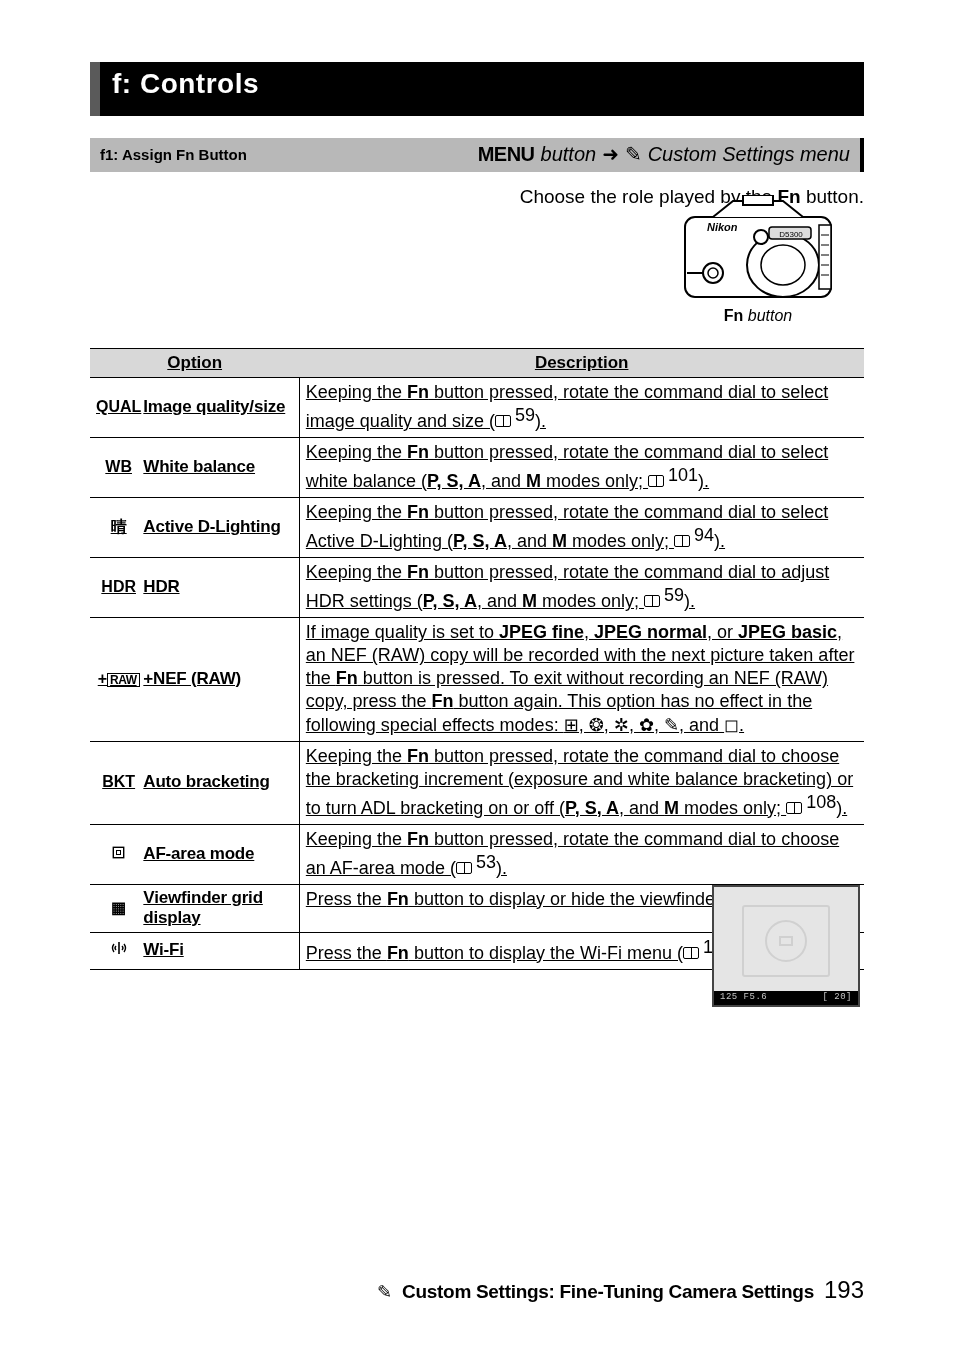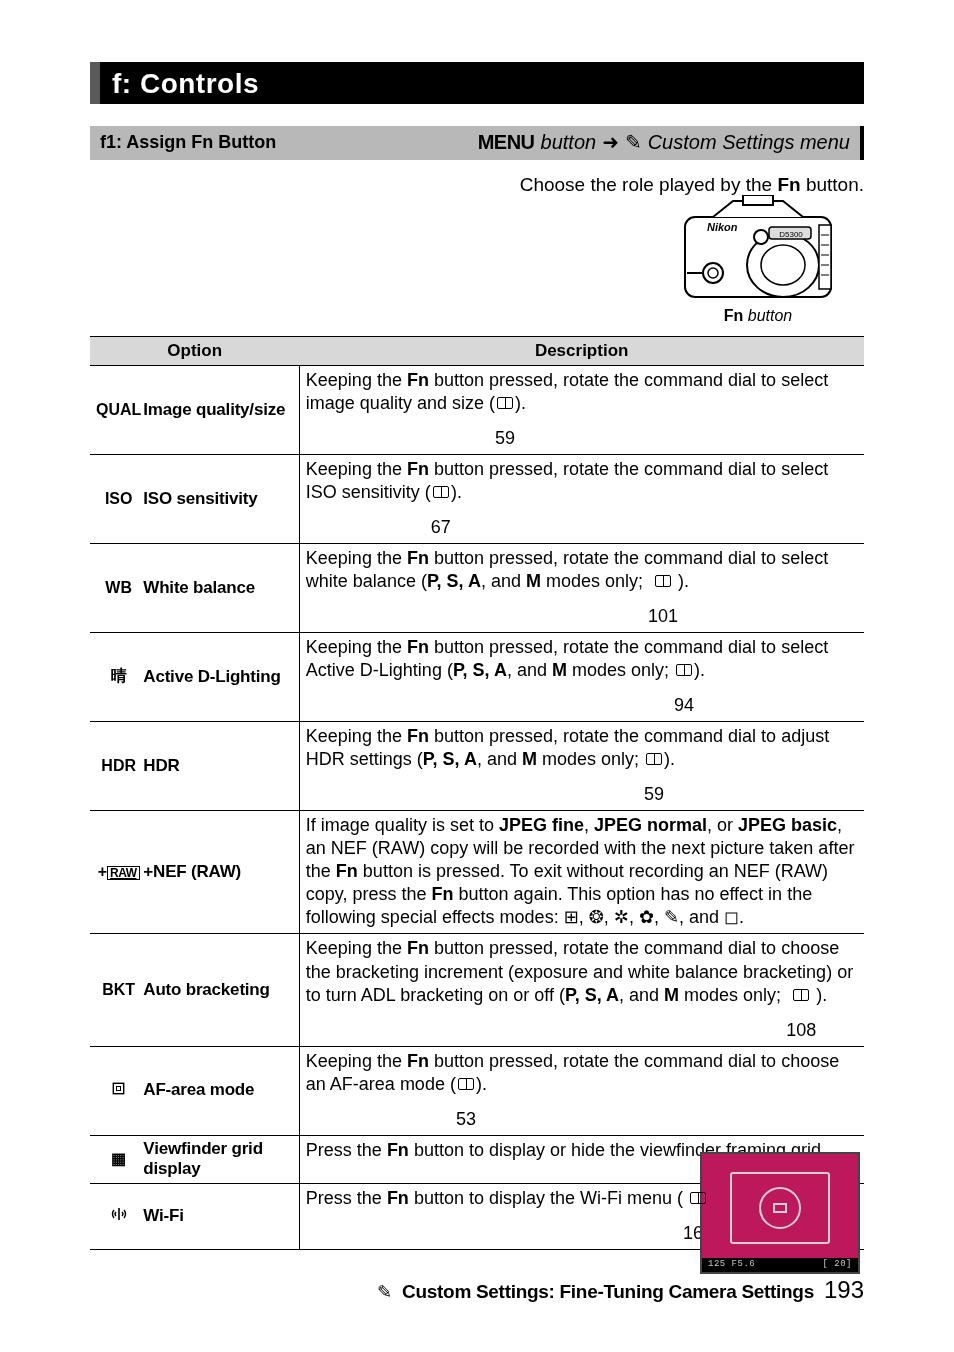--- a/index.html
+++ b/index.html
@@ -8,38 +8,38 @@
     font-family: "Segoe UI", Arial, sans-serif;
     background: #fff;
     color: #000;
     position: relative;
     padding: 62px 90px 40px 90px;
   }
   .section-bar {
     background: #000;
     color: #fff;
     border-left: 10px solid #5a5a5a;
-    padding: 6px 12px 4px 12px;
+    padding: 6px 12px 16px 12px;
     margin-bottom: 22px;
   }
   .section-bar h1 {
     font-size: 28px;
     font-weight: 800;
     letter-spacing: 0.5px;
   }
   .subhead-row {
     display: flex;
     align-items: center;
     background: #b8b8b8;
     border-right: 4px solid #000;
     padding: 4px 10px 6px 10px;
     margin: 0 0 14px 0;
   }
   .subhead-row h2 {
-    font-size: 18px;
+    font-size: 15px;
     font-weight: 800;
     flex: 0 0 auto;
     text-align: center;
   }
   .subhead-right {
     margin-left: auto;
     display: flex;
     align-items: center;
     font-style: italic;
     font-size: 20px;
@@ -78,20 +78,21 @@
   table.options {
     width: 100%;
     border-collapse: collapse;
     margin-top: 6px;
   }
   table.options th, table.options td {
     border-top: 1px solid #000;
     border-bottom: 1px solid #000;
     vertical-align: top;
     padding: 3px 6px 4px 6px;
+    text-decoration: underline;
   }
   table.options th {
     background: #d8d8d8;
     font-size: 17px;
     font-weight: 800;
     text-align: center;
     padding: 4px;
   }
   table.options td.icon-cell {
     width: 42px;
@@ -118,44 +119,43 @@
     text-align: right;
   }
   table.options td.desc-cell {
     font-size: 18px;
     line-height: 1.28;
     border-left: 1px solid #000;
   }
   .desc-cell b { font-weight: 800; }
   .pageref {
     display: inline-flex;
-    align-items: center;
-    gap: 18px;
-    flex-direction: column;
+    align-items: flex-end;
+    gap: 4px;
   }
   .book-ico {
     width: 16px; height: 12px; position: relative; display: inline-block;
     border: 1px solid #000; border-radius: 2px;
   }
   .book-ico::before {
     content: ""; position: absolute; left: 50%; top: 0; bottom: 0; width: 1px; background: #000;
   }
   .mode-icons { white-space: nowrap; }
   .vf-cell {
     position: relative;
     min-height: 128px;
   }
   .vf-thumb {
     position: absolute;
     right: 4px;
-    top: 16px;
-    width: 160px;
+    top: 0;
+    width: 148px;
     height: 122px;
     border: 2px solid #444;
-    background: #be185d;
+    background: #e5e5e5;
   }
   .vf-thumb .inner {
     position: absolute; left: 28px; top: 18px; right: 28px; bottom: 28px;
     border: 2px solid #d0d0d0;
     border-radius: 3px;
   }
   .vf-thumb .center-circ {
     position: absolute; left: 50%; top: 46%; width: 42px; height: 42px;
     margin-left: -21px; margin-top: -21px;
     border: 2px solid #d0d0d0; border-radius: 50%;
@@ -272,30 +272,20 @@
     <td class="icon-cell">QUAL</td>
     <td class="name-cell"><span class="opt-name">Image quality/size</span></td>
     <td class="desc-cell">
       <span>Keeping the </span><b>Fn</b><span> button pressed, rotate the command dial to select image quality and size (</span><span class="pageref">
             <span class="book-ico"></span>
             <span>59</span>
           </span><span>).</span>
     </td>
   </tr>
 
-  <tr>
-    <td class="icon-cell">ISO</td>
-    <td class="name-cell"><span class="opt-name">ISO sensitivity</span></td>
-    <td class="desc-cell">
-      <span>Keeping the </span><b>Fn</b><span> button pressed, rotate the command dial to select ISO sensitivity (</span><span class="pageref">
-            <span class="book-ico"></span>
-            <span>67</span>
-          </span><span>).</span>
-    </td>
-  </tr>
 
   <tr>
     <td class="icon-cell">WB</td>
     <td class="name-cell"><span class="opt-name">White balance</span></td>
     <td class="desc-cell">
       <span>Keeping the </span><b>Fn</b><span> button pressed, rotate the command dial to select white balance (</span><b>P, S, A</b><span>, and </span><b>M</b><span> modes only; </span><span class="pageref">
             <span class="book-ico"></span>
             <span>101</span>
           </span><span>).</span>
     </td>

